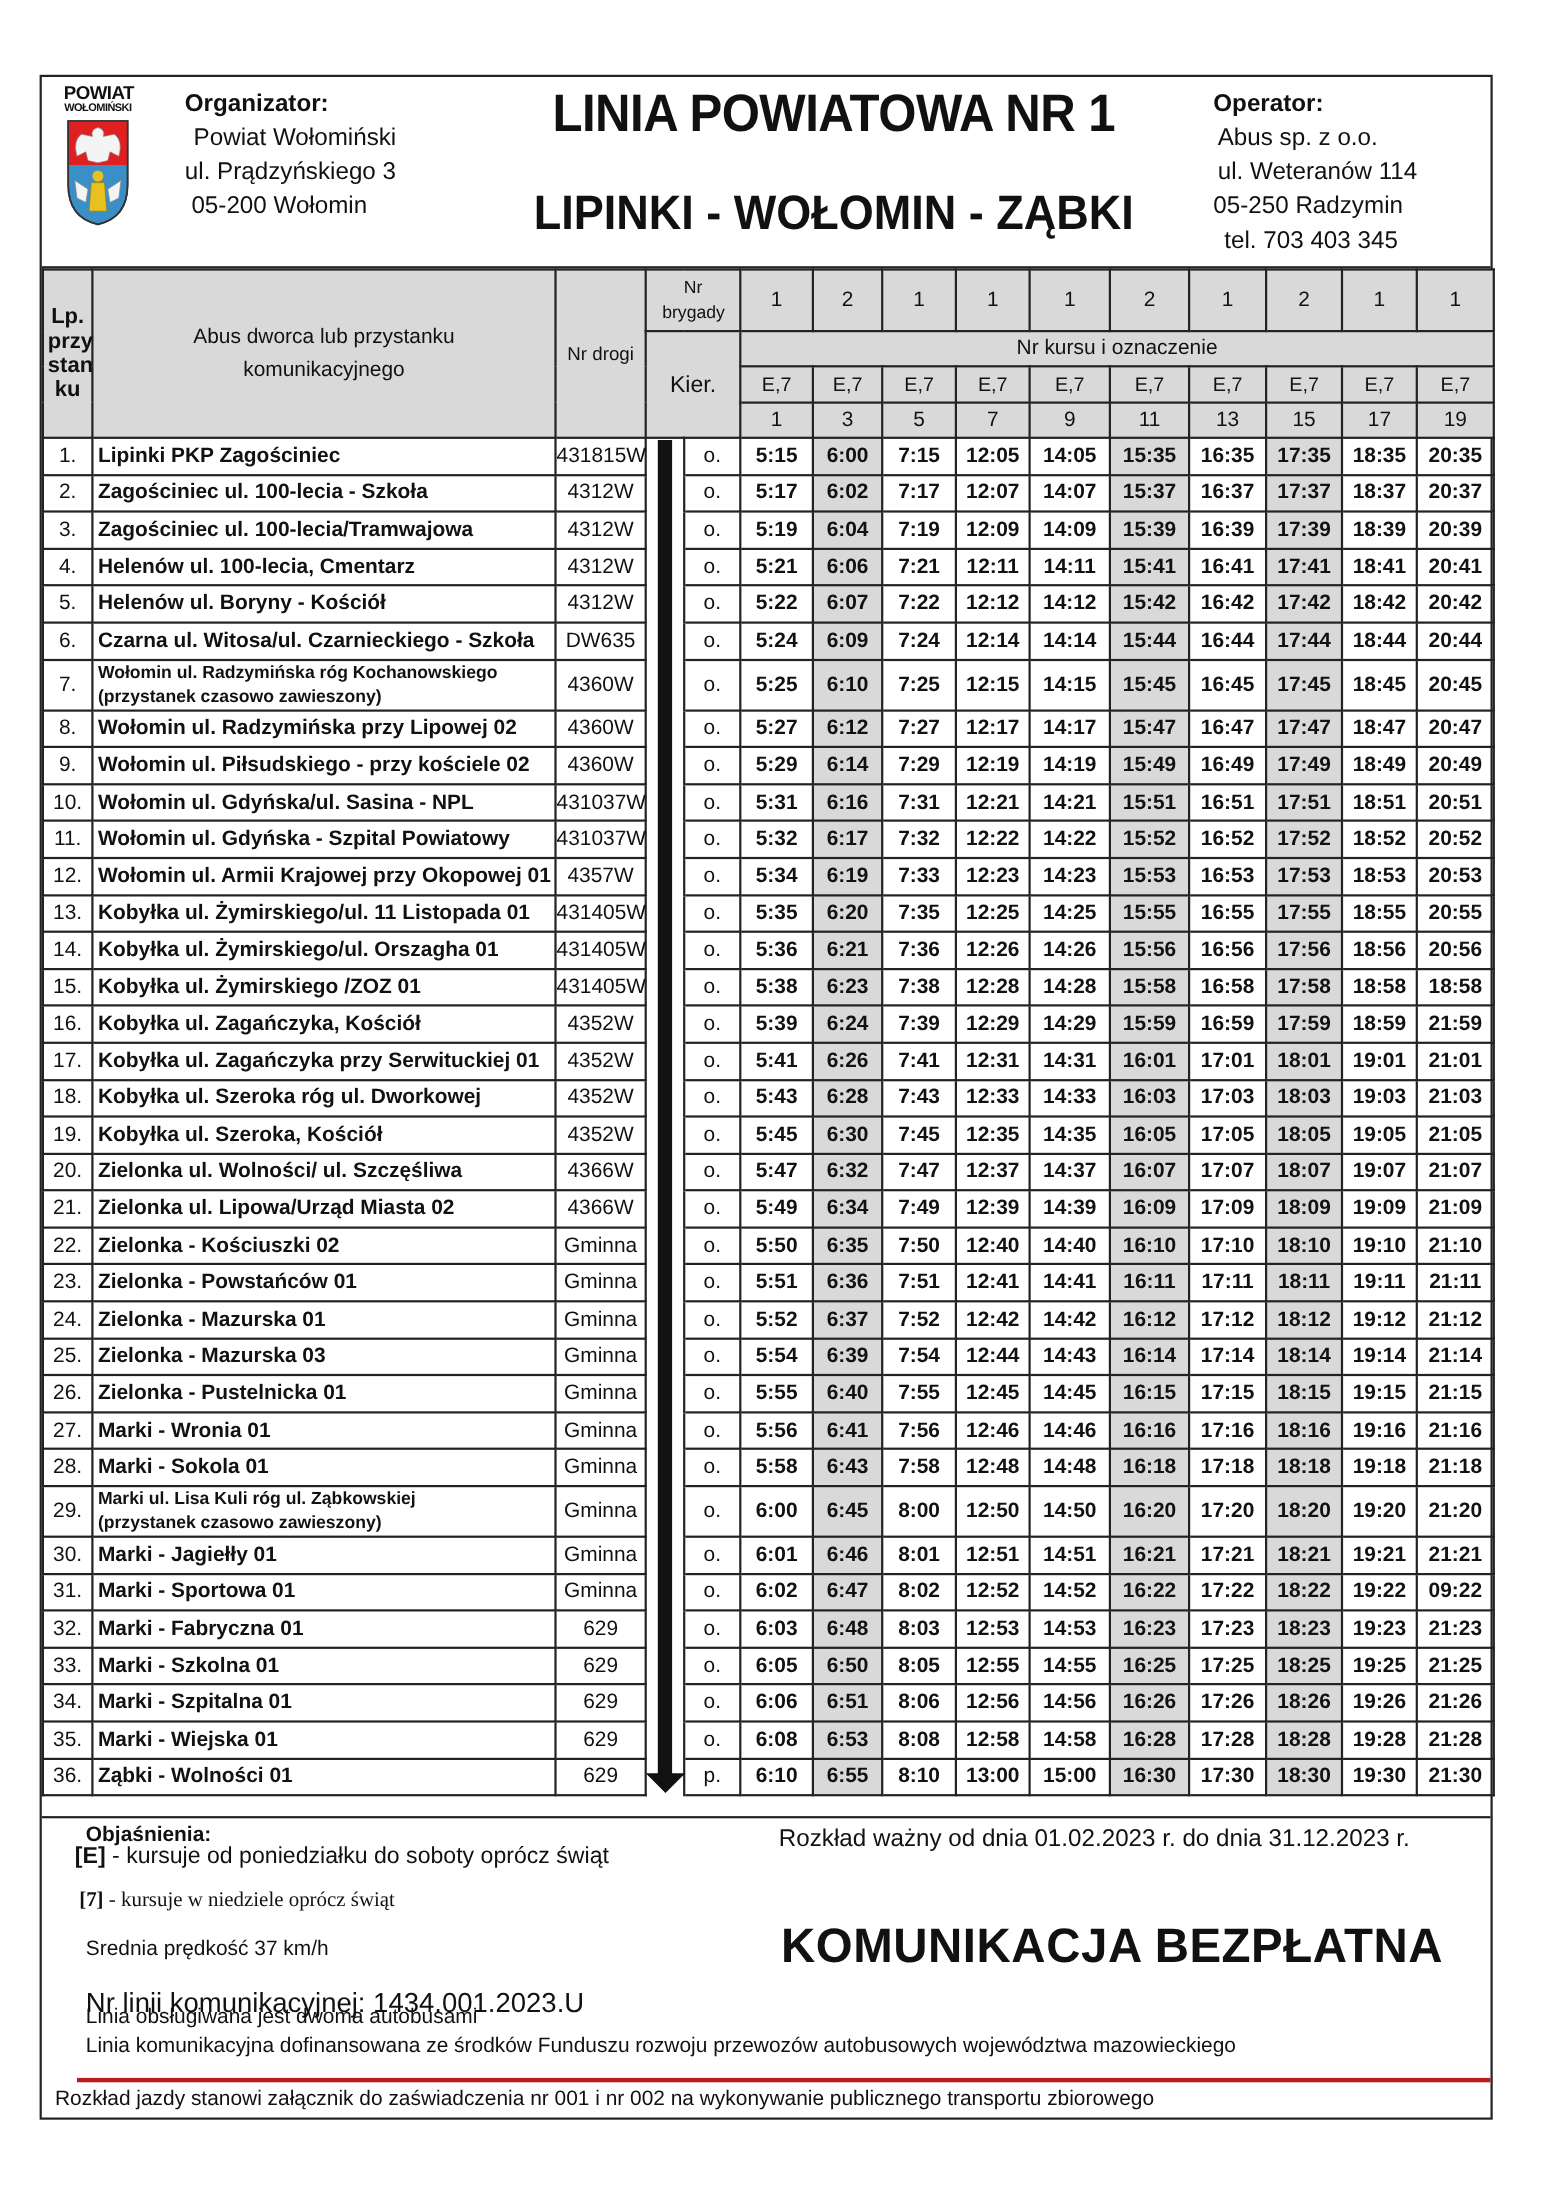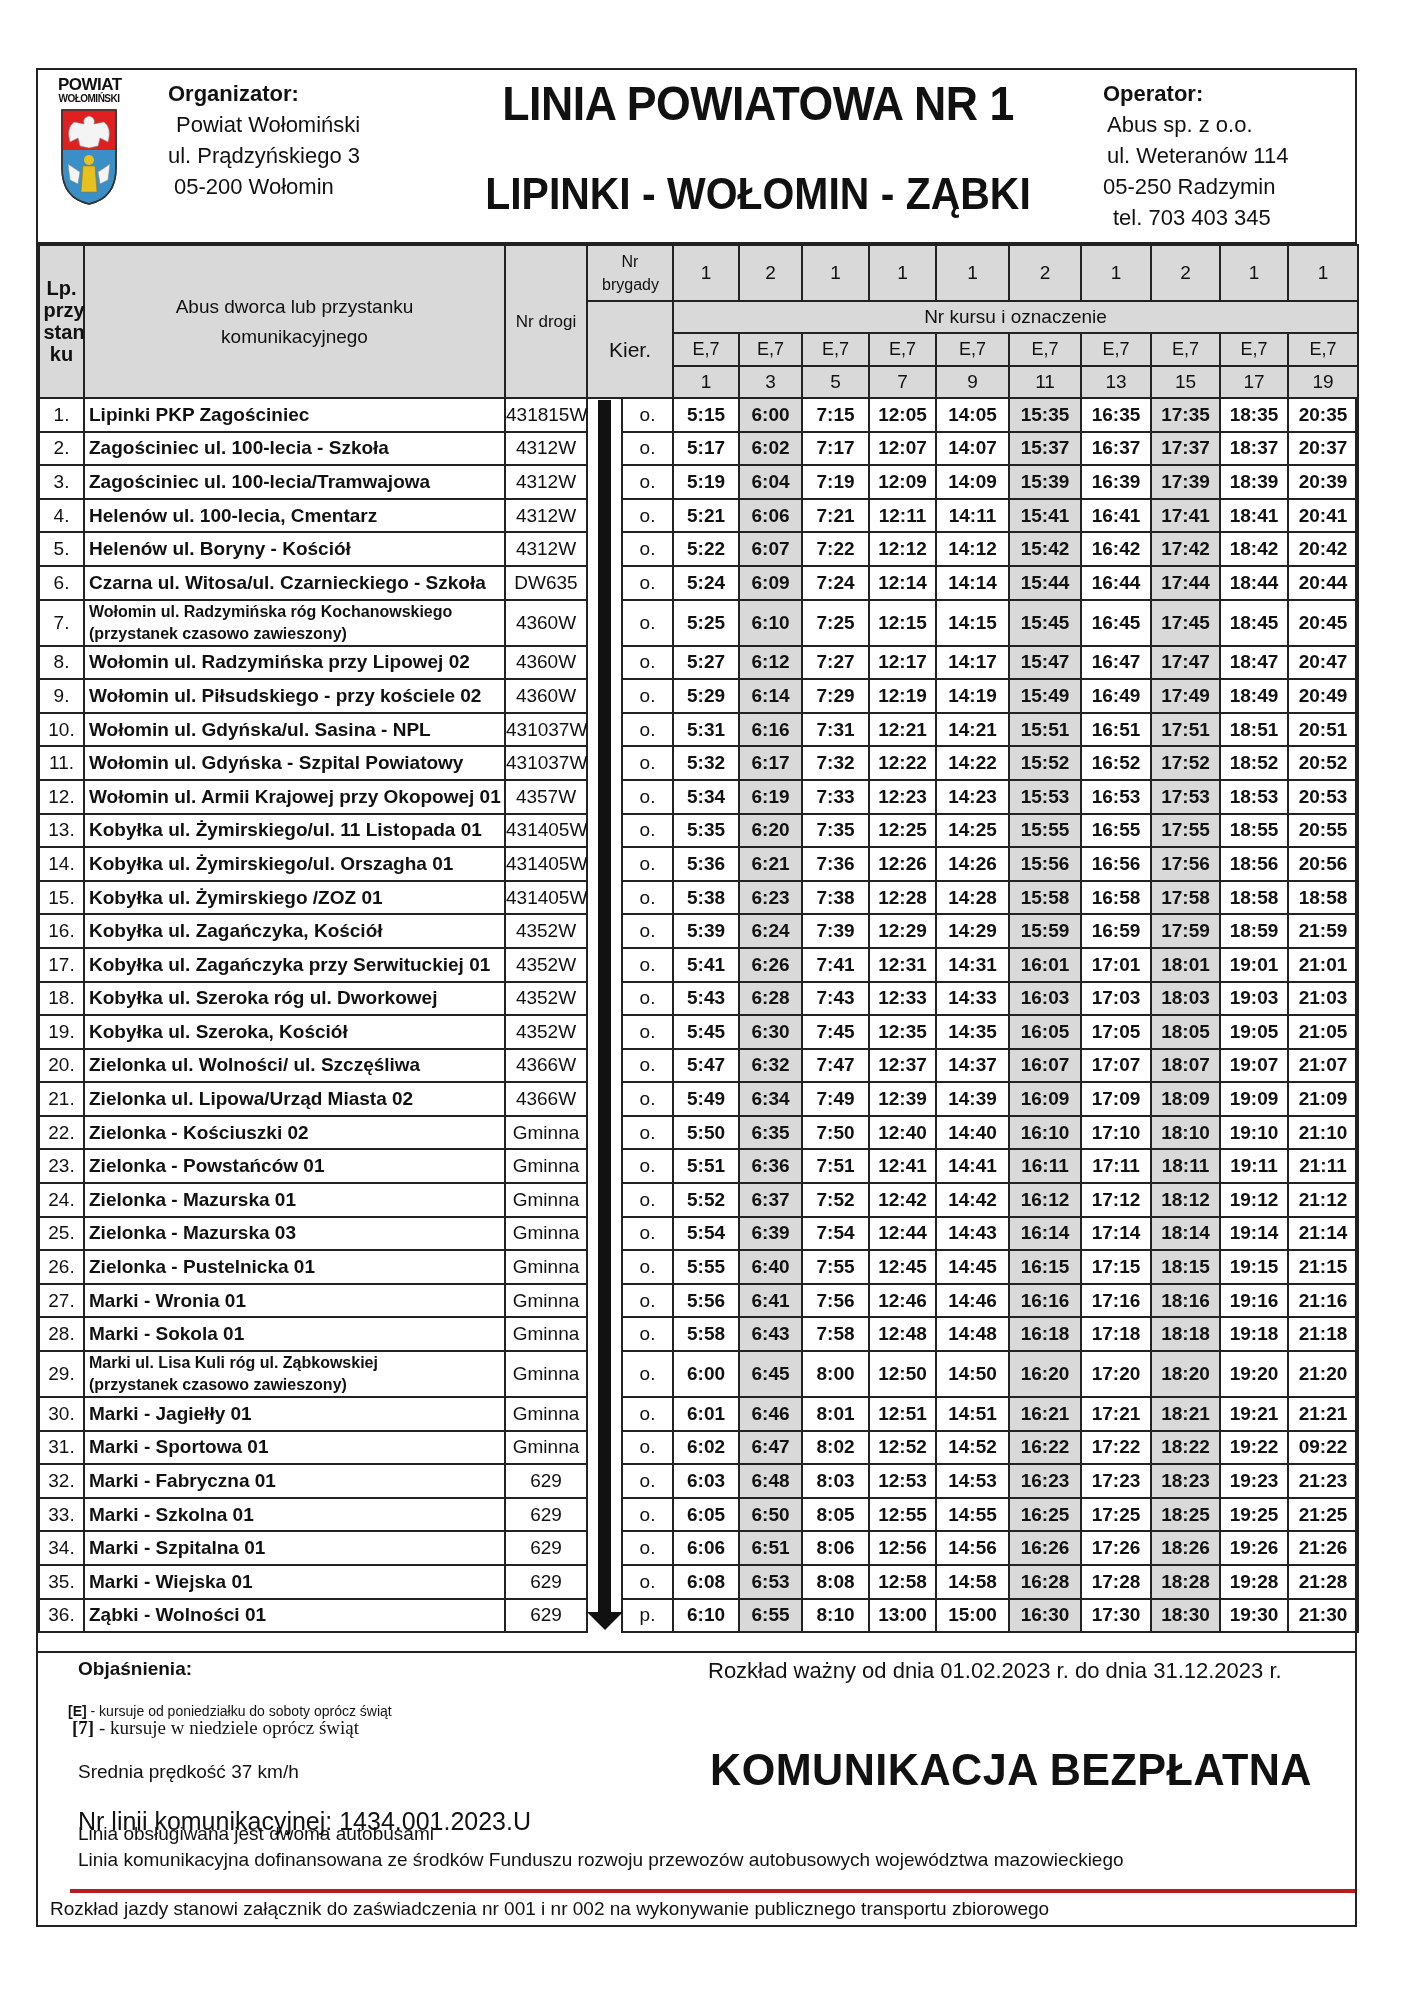--- a/index.html
+++ b/index.html
@@ -31,21 +31,21 @@
   td.road { font-size: 14.5px; }
   td.arr { border-top: none !important; border-bottom: none !important; position: relative; }
   td.dir { font-size: 19px; }
   td.tm { font-weight: bold; font-size: 19.5px; }
   td.tm.shade { background: #d9d9d9; }
   .arrow-bar { position: absolute; left: 594px; top: 397px; width: 13px; height: 1232px; background: #111; }
   .arrow-head { position: absolute; left: 582px; top: 1628px; width: 0; height: 0; border-left: 18px solid transparent; border-right: 18px solid transparent; border-top: 18px solid #111; }
   .gapbar { height: 18px; border-bottom: 2px solid #222; }
   .foot { position: relative; height: 236px; border-bottom: 4px solid #b91c1c; margin-left: 32px; }
   .foot .ob { position: absolute; left: 8px; top: 5px; font-size: 19px; font-weight: bold; }
-  .foot .e1 { position: absolute; left: -2px; top: 50px; font-size: 14px; }
+  .foot .e1 { position: absolute; left: -2px; top: 23px; font-size: 21px; }
   .foot .e2 { position: absolute; left: 2px; top: 64px; font-size: 19px; font-family: Liberation Serif, serif; }
   .foot .b { font-weight: bold; }
   .foot .sp { position: absolute; left: 8px; top: 108px; font-size: 19px; }
   .foot .nl { position: absolute; left: 8px; top: 154px; font-size: 25px; }
   .foot .ob2 { position: absolute; left: 8px; top: 170px; font-size: 19px; }
   .foot .fund { position: absolute; left: 8px; top: 196px; font-size: 19px; }
   .foot .valid { position: absolute; left: 638px; top: 5px; font-size: 22px; }
   .foot .free { position: absolute; left: 640px; top: 92px; font-size: 44px; font-weight: bold; letter-spacing: 0.5px; transform: scaleX(0.98); transform-origin: left; }
   .att { height: 32px; font-size: 19px; padding-left: 12px; line-height: 32px; }
 </style>

